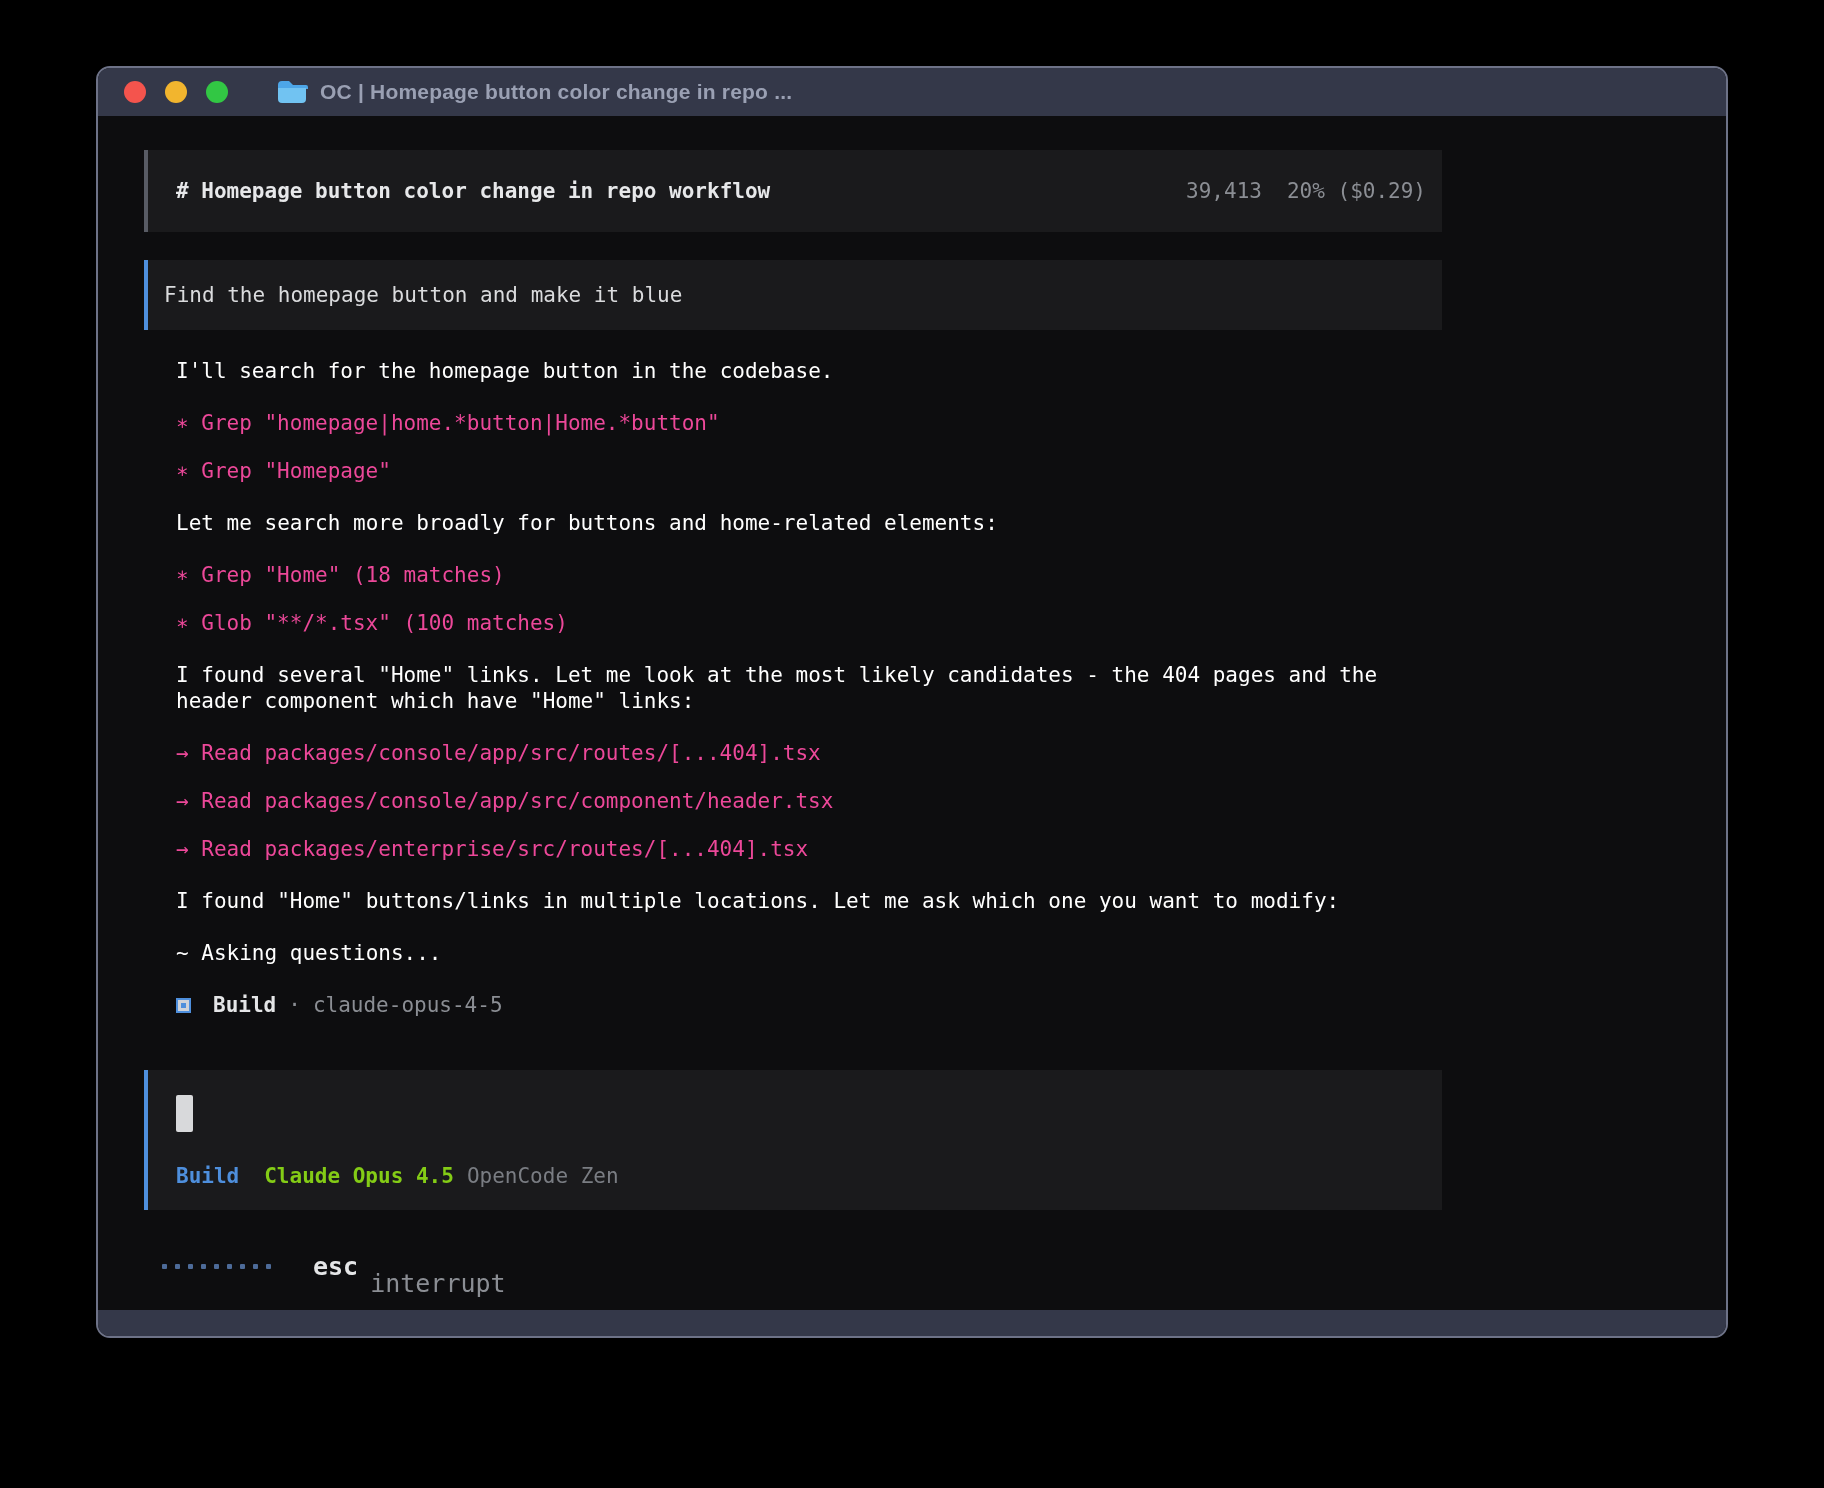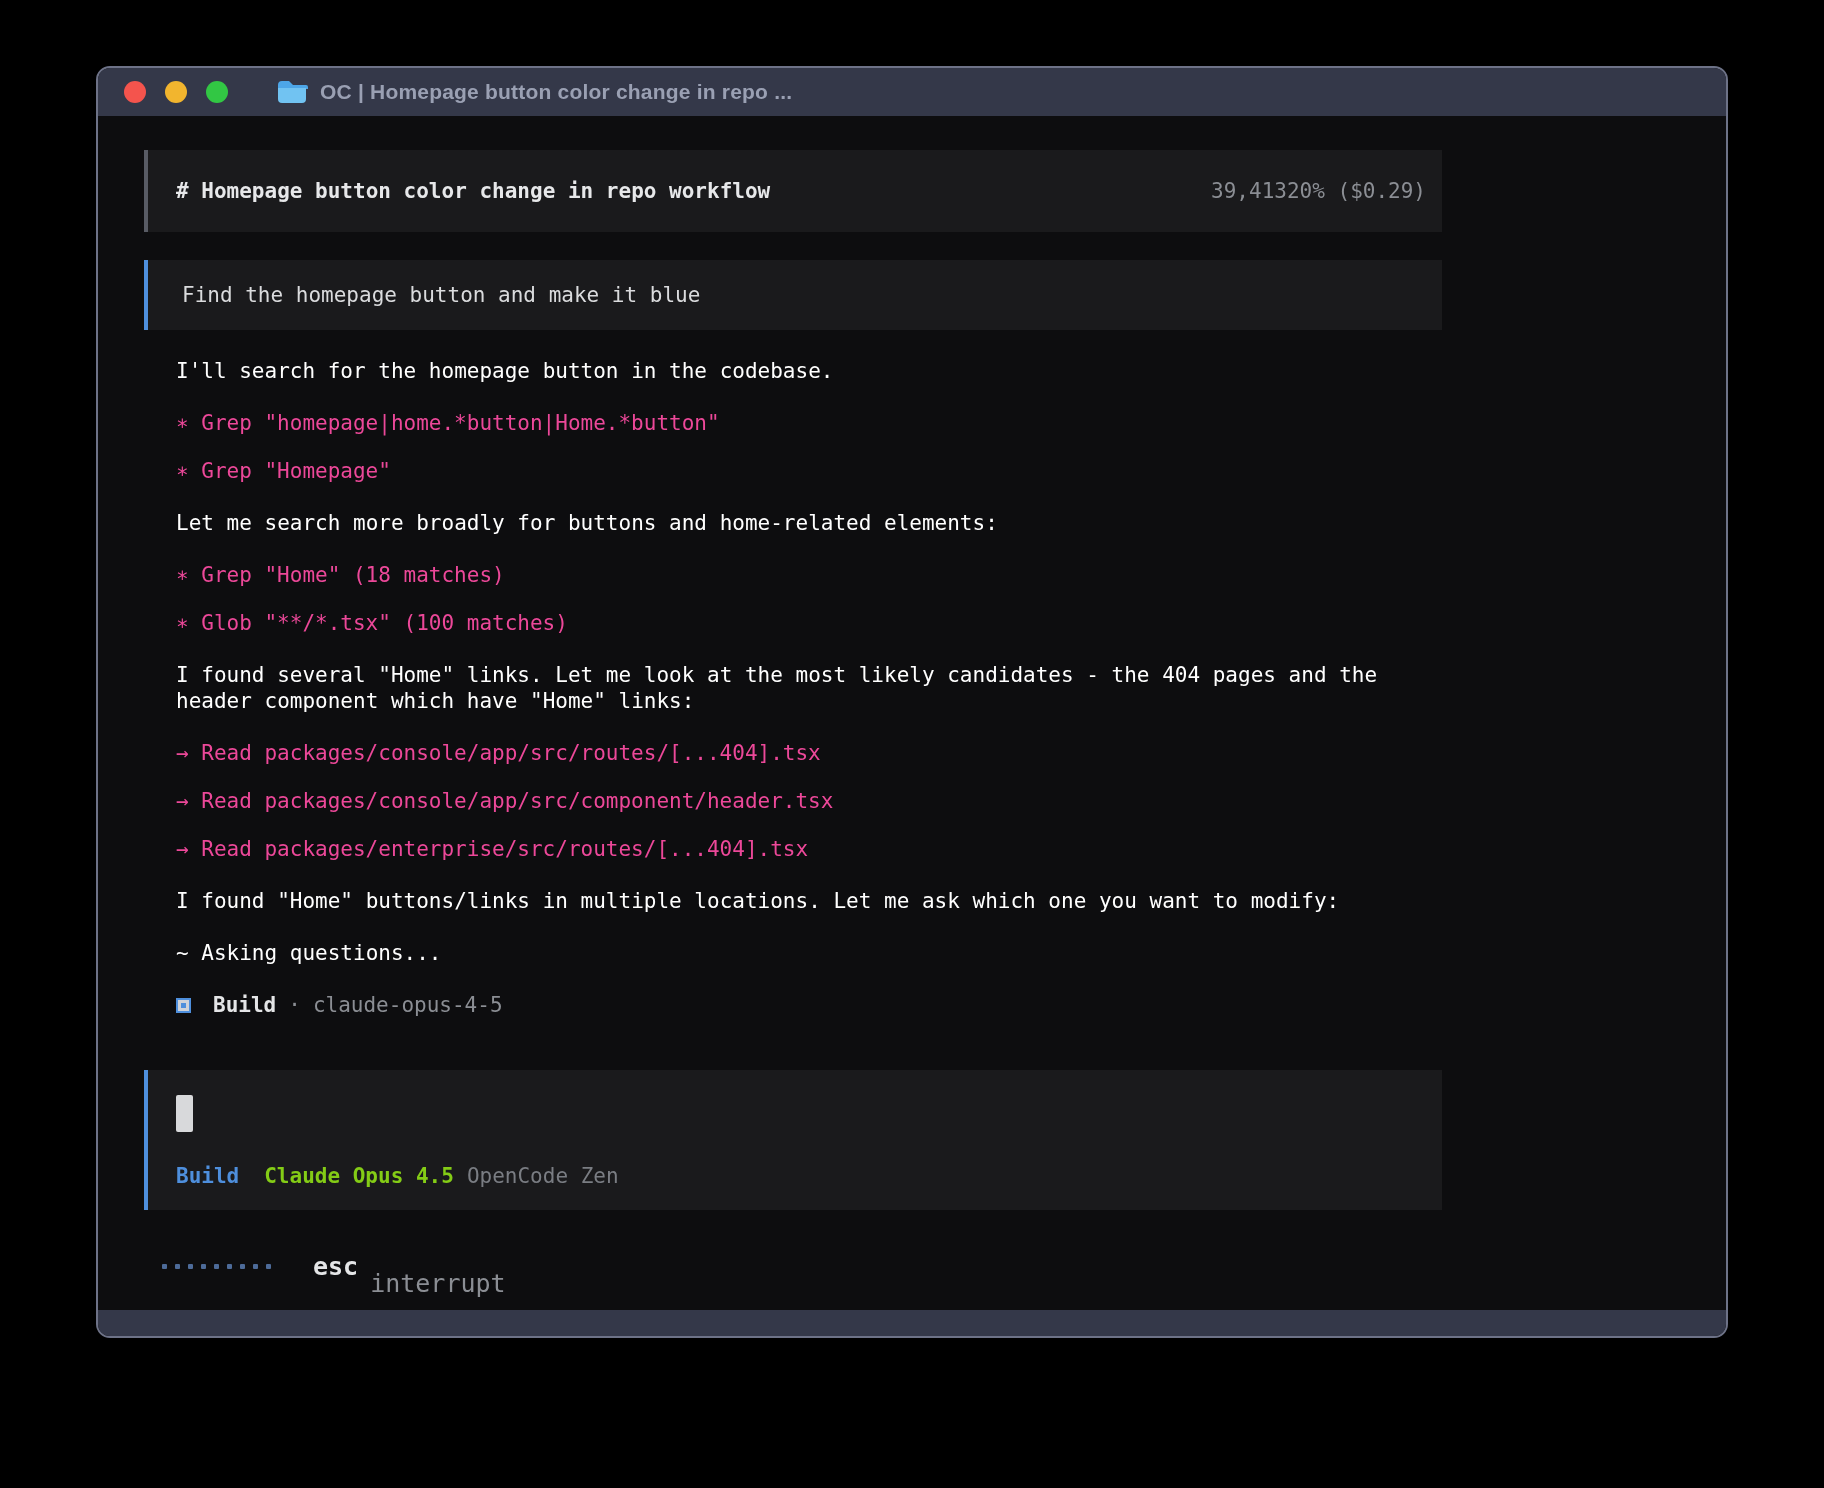--- a/index.html
+++ b/index.html
@@ -34,25 +34,25 @@
   .column { width:1298px; display:flex; flex-direction:column; }
 
   .block { background:#1a1a1c; }
 
   .session-header {
     height:82px; flex:0 0 82px; border-left:4px solid #585b64;
     display:flex; align-items:center; justify-content:space-between;
     padding:0 16px 0 28px;
   }
   .sh-title { font-size:21px; font-weight:bold; color:#e7e8ea; }
-  .sh-stats { display:flex; font-size:21px; color:#8b8e94; }
+  .sh-stats { display:flex; gap:25px; font-size:21px; color:#8b8e94; }
 
   .user-msg {
     margin-top:28px; height:70px; flex:0 0 70px; border-left:4px solid #4e8fdd;
-    display:flex; align-items:center; padding:0 34px;
+    display:flex; align-items:center; padding:0 16px;
     font-size:21px; color:#dadbdd;
   }
 
   .conversation { margin-top:28px; padding-left:32px; font-size:21px; }
   .conv-block { margin-bottom:26px; }
   .conv-block:last-child { margin-bottom:0; }
   .line { line-height:26px; white-space:pre; }
   .line.text { color:#ffffff; }
   .line.tool { color:#ec4899;margin-top:22px; }
   .pfx { display:inline-block; margin-right:12.6px; }

